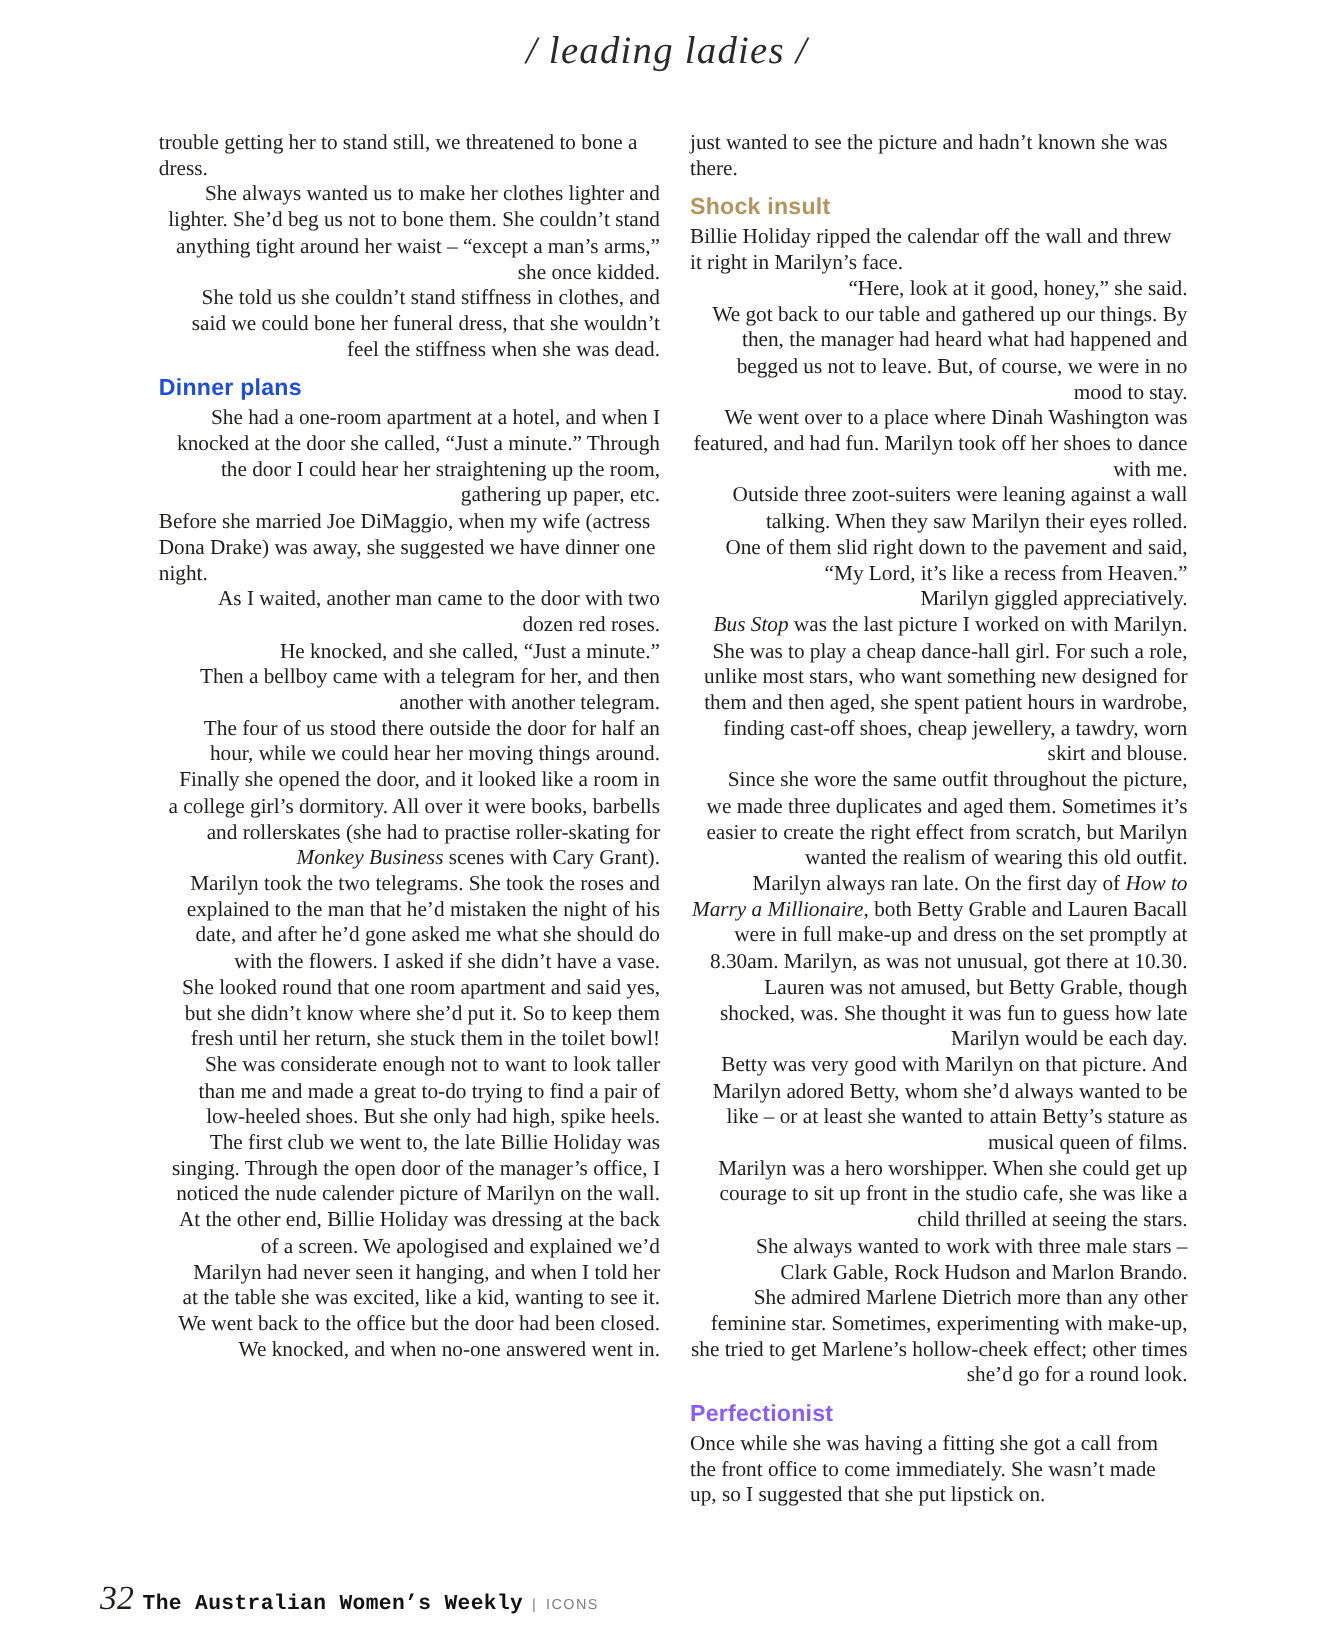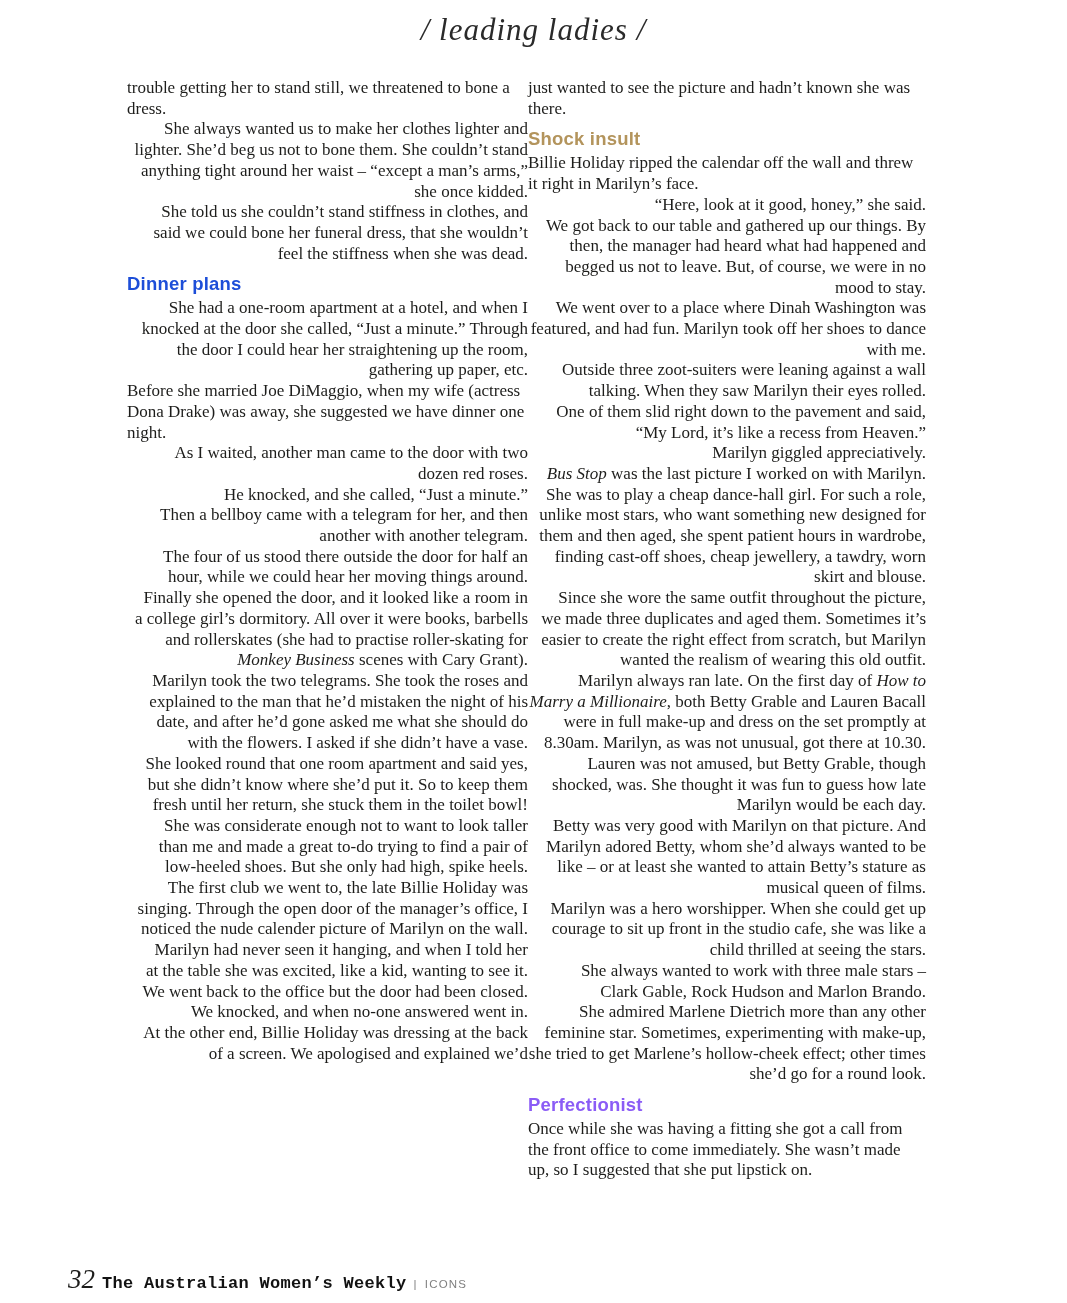--- a/index.html
+++ b/index.html
@@ -6,33 +6,34 @@
   .page {
     position: relative;
     width: 1067px;
     height: 1303px;
     background: #ffffff;
     overflow: hidden;
     font-family: "Liberation Serif", serif;
   }
   .masthead {
     text-align: center;
-    padding-top: 12px;
+    padding-top: 22px;
     height: 46px;
   }
   .masthead-title {
     font-family: "Liberation Serif", serif;
     font-style: italic;
     font-size: 31px;
     color: #2a2a2a;
     letter-spacing: 1px;
   }
   .columns {
     display: flex;
-    margin: 20px 117px 0 127px;
+    gap: 24px;
+    margin: 36px 117px 0 127px;
   }
   .col { flex: 0 0 auto; }
   .col-left  { width: 401px; }
   .col-right { width: 398px; }
   p.para {
     margin: 0;
     font-size: 17px;
     line-height: 20.7px;
     color: #1d1d1b;
     text-align: left;
@@ -41,21 +42,21 @@
   .it { font-style: italic; }
   h3.section-heading {
     font-family: "Liberation Sans", sans-serif;
     font-size: 18.5px;
     font-weight: bold;
     margin: 9px 0 3px 0;
     letter-spacing: 0.2px;
   }
   .footer {
     position: absolute;
-    left: 68px;
+    left: 80px;
     bottom: 10px;
     display: flex;
     align-items: baseline;
     gap: 7px;
     white-space: nowrap;
   }
   .folio {
     font-family: "Liberation Serif", serif;
     font-style: italic;
     font-size: 27px;
@@ -95,22 +96,22 @@
         <p class="para"><span>Before she married Joe DiMaggio, when my wife (actress Dona Drake) was away, she suggested we have dinner one night.</span></p>
         <p class="para indent"><span>As I waited, another man came to the door with two dozen red roses.</span></p>
         <p class="para indent"><span>He knocked, and she called, “Just a minute.”</span></p>
         <p class="para indent"><span>Then a bellboy came with a telegram for her, and then another with another telegram.</span></p>
         <p class="para indent"><span>The four of us stood there outside the door for half an hour, while we could hear her moving things around.</span></p>
         <p class="para indent"><span>Finally she opened the door, and it looked like a room in a college girl’s dormitory. All over it were books, barbells and rollerskates (she had to practise roller-skating for </span><span class="it">Monkey Business</span><span> scenes with Cary Grant).</span></p>
         <p class="para indent"><span>Marilyn took the two telegrams. She took the roses and explained to the man that he’d mistaken the night of his date, and after he’d gone asked me what she should do with the flowers. I asked if she didn’t have a vase.</span></p>
         <p class="para indent"><span>She looked round that one room apartment and said yes, but she didn’t know where she’d put it. So to keep them fresh until her return, she stuck them in the toilet bowl!</span></p>
         <p class="para indent"><span>She was considerate enough not to want to look taller than me and made a great to-do trying to find a pair of low-heeled shoes. But she only had high, spike heels.</span></p>
         <p class="para indent"><span>The first club we went to, the late Billie Holiday was singing. Through the open door of the manager’s office, I noticed the nude calender picture of Marilyn on the wall.</span></p>
+        <p class="para indent"><span>At the other end, Billie Holiday was dressing at the back of a screen. We apologised and explained we’d</span></p>
         <p class="para indent"><span>Marilyn had never seen it hanging, and when I told her at the table she was excited, like a kid, wanting to see it. We went back to the office but the door had been closed. We knocked, and when no-one answered went in.</span></p>
-        <p class="para indent"><span>At the other end, Billie Holiday was dressing at the back of a screen. We apologised and explained we’d</span></p>
       </div>
     <div class="col col-right">
         <p class="para"><span>just wanted to see the picture and hadn’t known she was there.</span></p>
         <h3 class="section-heading" style="color: rgb(179, 148, 92);">Shock insult</h3>
         <p class="para"><span>Billie Holiday ripped the calendar off the wall and threw it right in Marilyn’s face.</span></p>
         <p class="para indent"><span>“Here, look at it good, honey,” she said.</span></p>
         <p class="para indent"><span>We got back to our table and gathered up our things. By then, the manager had heard what had happened and begged us not to leave. But, of course, we were in no mood to stay.</span></p>
         <p class="para indent"><span>We went over to a place where Dinah Washington was featured, and had fun. Marilyn took off her shoes to dance with me.</span></p>
         <p class="para indent"><span>Outside three zoot-suiters were leaning against a wall talking. When they saw Marilyn their eyes rolled.</span></p>
         <p class="para indent"><span>One of them slid right down to the pavement and said, “My Lord, it’s like a recess from Heaven.”</span></p>

